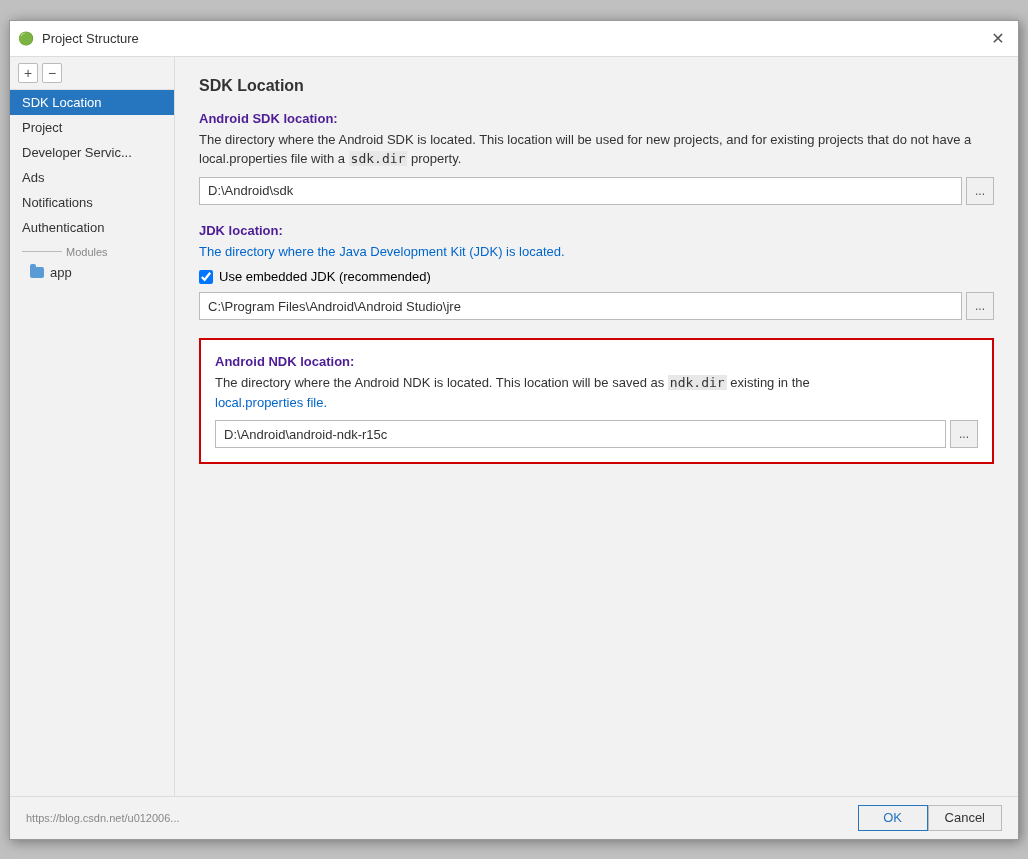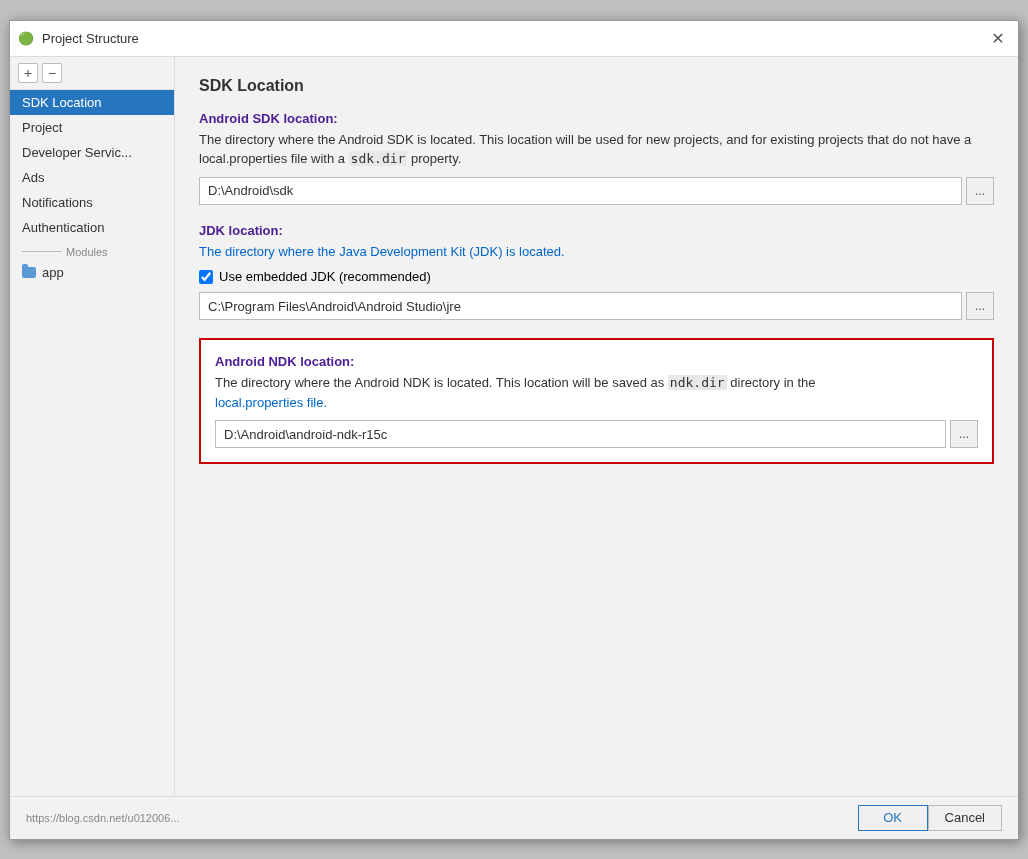--- a/index.html
+++ b/index.html
@@ -117,21 +117,21 @@
       text-align: center;
     }
     .sidebar-section-label::before {
       content: '';
       display: inline-block;
       width: 40px;
       height: 1px;
       background: #bbb;
     }
     .sidebar-item.module {
-      padding-left: 12px;
+      padding-left: 20px;
       display: flex;
       align-items: center;
       gap: 6px;
     }
     .folder-icon {
       width: 14px;
       height: 11px;
       background: #5b9bd5;
       border-radius: 0 2px 2px 2px;
       position: relative;
@@ -328,21 +328,21 @@
           <input type="text" class="text-input" value="C:\Program Files\Android\Android Studio\jre" style="">
           <div class="browse-btn">...</div>
         </div>
       </div>
 
       <div class="ndk-box">
         <div class="field-label">Android NDK location:</div>
         <div class="field-desc">
           <span>The directory where the Android NDK is located. This location will be saved as</span>
           <span class="code">ndk.dir</span>
-          <span>directory in the</span>
+          <span>existing in the</span>
           <br>
           <span class="link" style="color:#0066cc;">local.properties file.</span>
         </div>
         <div class="input-row">
           <input type="text" class="text-input" value="D:\Android\android-ndk-r15c" style="">
           <div class="browse-btn">...</div>
         </div>
       </div>
     </div>
   </div>

